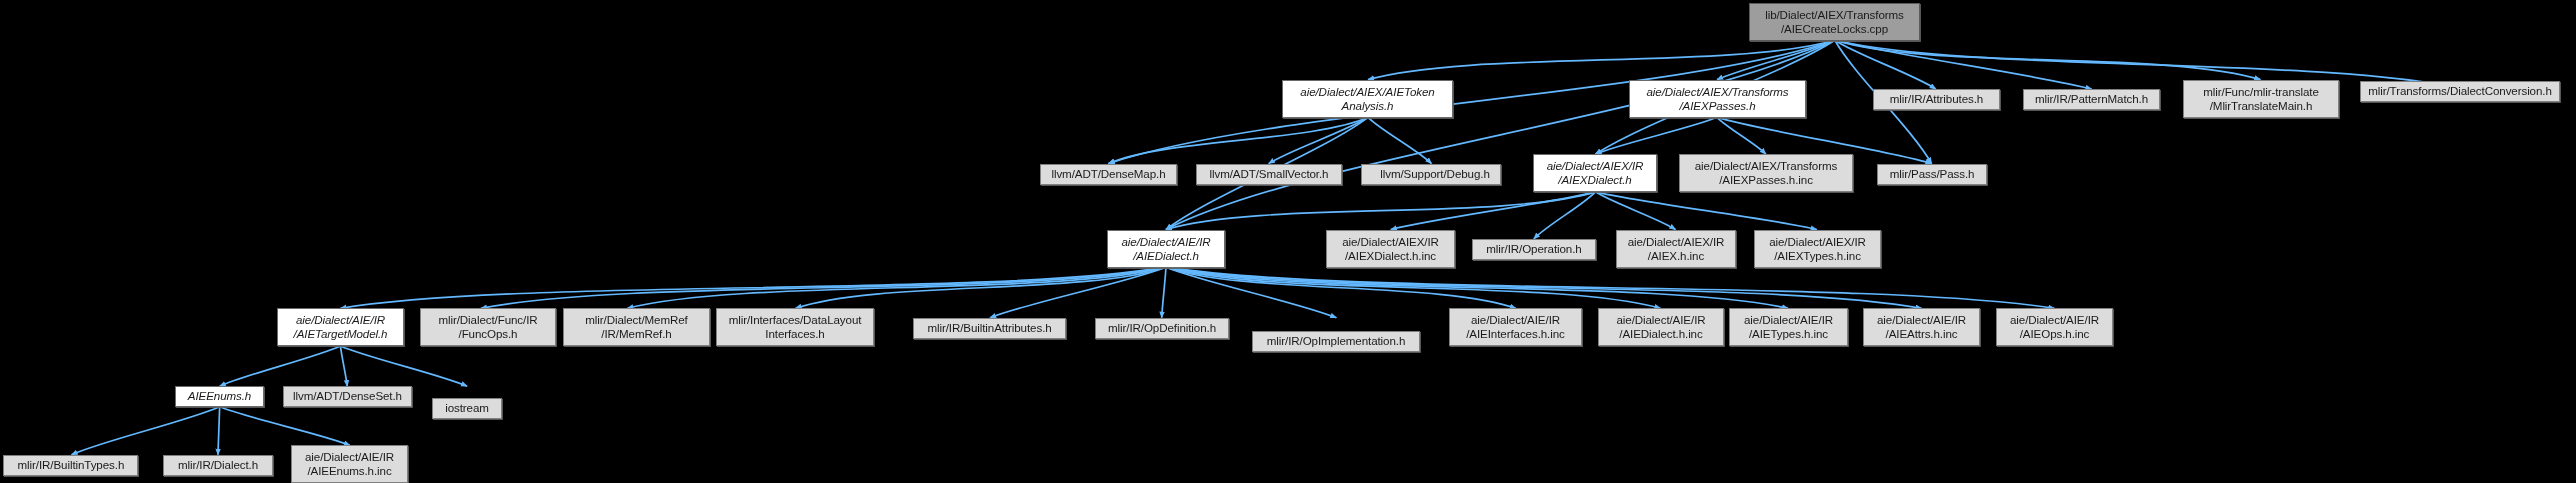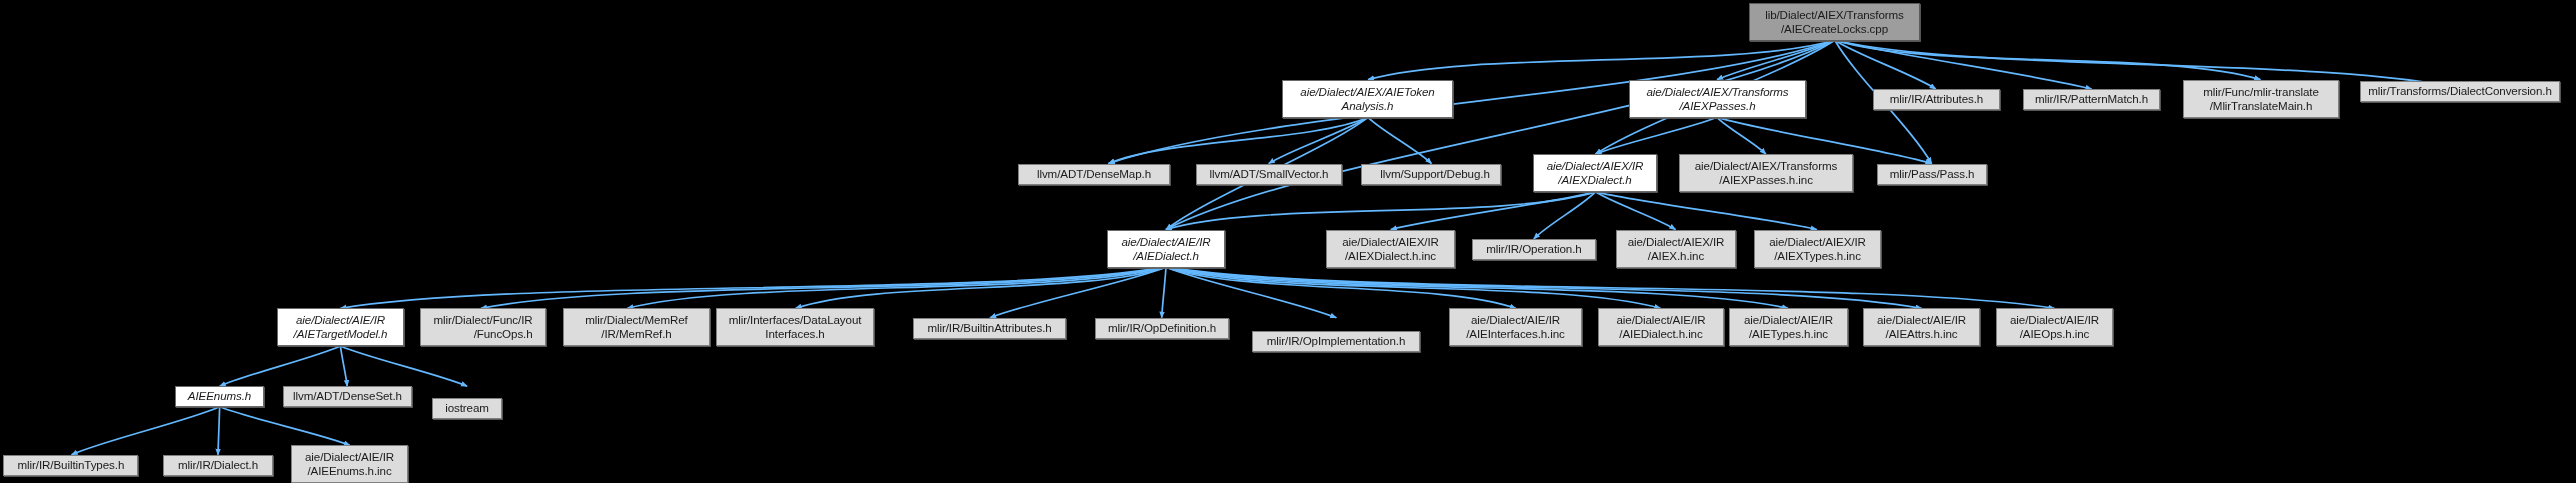--- a/index.html
+++ b/index.html
@@ -89,40 +89,40 @@
 /AIECreateLocks.cpp</span></div>
       <div class="node white" style="left: 1282px; top: 80px; width: 171px; height: 38px;"><span>aie/Dialect/AIEX/AIEToken
 Analysis.h</span></div>
       <div class="node white" style="left: 1629px; top: 80px; width: 177px; height: 38px;"><span>aie/Dialect/AIEX/Transforms
 /AIEXPasses.h</span></div>
       <div class="node" style="left: 1873px; top: 89px; width: 127px; height: 20.6px;"><span>mlir/IR/Attributes.h</span></div>
       <div class="node" style="left: 2023px; top: 89px; width: 137px; height: 20.6px;"><span>mlir/IR/PatternMatch.h</span></div>
       <div class="node" style="left: 2183px; top: 80px; width: 156px; height: 38px;"><span>mlir/Func/mlir-translate
 /MlirTranslateMain.h</span></div>
       <div class="node" style="left: 2360px; top: 81px; width: 200px; height: 20.6px; justify-content: center;"><span>mlir/Transforms/DialectConversion.h</span></div>
-      <div class="node" style="left: 1018px; top: 164px; width: 152px; height: 20.6px; text-align: center;"><span>llvm/ADT/DenseMap.h</span></div>
+      <div class="node" style="left: 1040px; top: 164px; width: 137px; height: 20.6px; text-align: center;"><span>llvm/ADT/DenseMap.h</span></div>
       <div class="node" style="left: 1196px; top: 164px; width: 146px; height: 20.6px;"><span>llvm/ADT/SmallVector.h</span></div>
       <div class="node" style="left: 1361px; top: 164px; width: 140px; height: 20.6px; padding-left: 8px;"><span>llvm/Support/Debug.h</span></div>
       <div class="node white" style="left: 1533px; top: 154px; width: 124px; height: 38px;"><span>aie/Dialect/AIEX/IR
 /AIEXDialect.h</span></div>
       <div class="node" style="left: 1679px; top: 154px; width: 174px; height: 38px;"><span>aie/Dialect/AIEX/Transforms
 /AIEXPasses.h.inc</span></div>
       <div class="node" style="left: 1877px; top: 164px; width: 110px; height: 20.6px;"><span>mlir/Pass/Pass.h</span></div>
       <div class="node white" style="left: 1107px; top: 230px; width: 118px; height: 38px;"><span>aie/Dialect/AIE/IR
 /AIEDialect.h</span></div>
       <div class="node" style="left: 1326px; top: 230px; width: 129px; height: 38px;"><span>aie/Dialect/AIEX/IR
 /AIEXDialect.h.inc</span></div>
       <div class="node" style="left: 1472px; top: 239px; width: 124px; height: 20.6px;"><span>mlir/IR/Operation.h</span></div>
       <div class="node" style="left: 1616px; top: 230px; width: 120px; height: 38px;"><span>aie/Dialect/AIEX/IR
 /AIEX.h.inc</span></div>
       <div class="node" style="left: 1754px; top: 230px; width: 127px; height: 38px;"><span>aie/Dialect/AIEX/IR
 /AIEXTypes.h.inc</span></div>
       <div class="node white" style="left: 277px; top: 308px; width: 127px; height: 38px;"><span>aie/Dialect/AIE/IR
 /AIETargetModel.h</span></div>
-      <div class="node" style="left: 420px; top: 308px; width: 126px; height: 38px; text-align: right;"><span>mlir/Dialect/Func/IR
+      <div class="node" style="left: 420px; top: 308px; width: 136px; height: 38px;"><span>mlir/Dialect/Func/IR
 /FuncOps.h</span></div>
       <div class="node" style="left: 563px; top: 308px; width: 147px; height: 38px; text-align: center;"><span>mlir/Dialect/MemRef
 /IR/MemRef.h</span></div>
       <div class="node" style="left: 716px; top: 308px; width: 158px; height: 38px;"><span>mlir/Interfaces/DataLayout
 Interfaces.h</span></div>
       <div class="node" style="left: 913px; top: 318px; width: 153px; height: 20.6px;"><span>mlir/IR/BuiltinAttributes.h</span></div>
       <div class="node" style="left: 1095px; top: 318px; width: 134px; height: 20.6px;"><span>mlir/IR/OpDefinition.h</span></div>
       <div class="node" style="left: 1252px; top: 331px; width: 168px; height: 20.6px;"><span>mlir/IR/OpImplementation.h</span></div>
       <div class="node" style="left: 1449px; top: 308px; width: 133px; height: 38px;"><span>aie/Dialect/AIE/IR
 /AIEInterfaces.h.inc</span></div>

